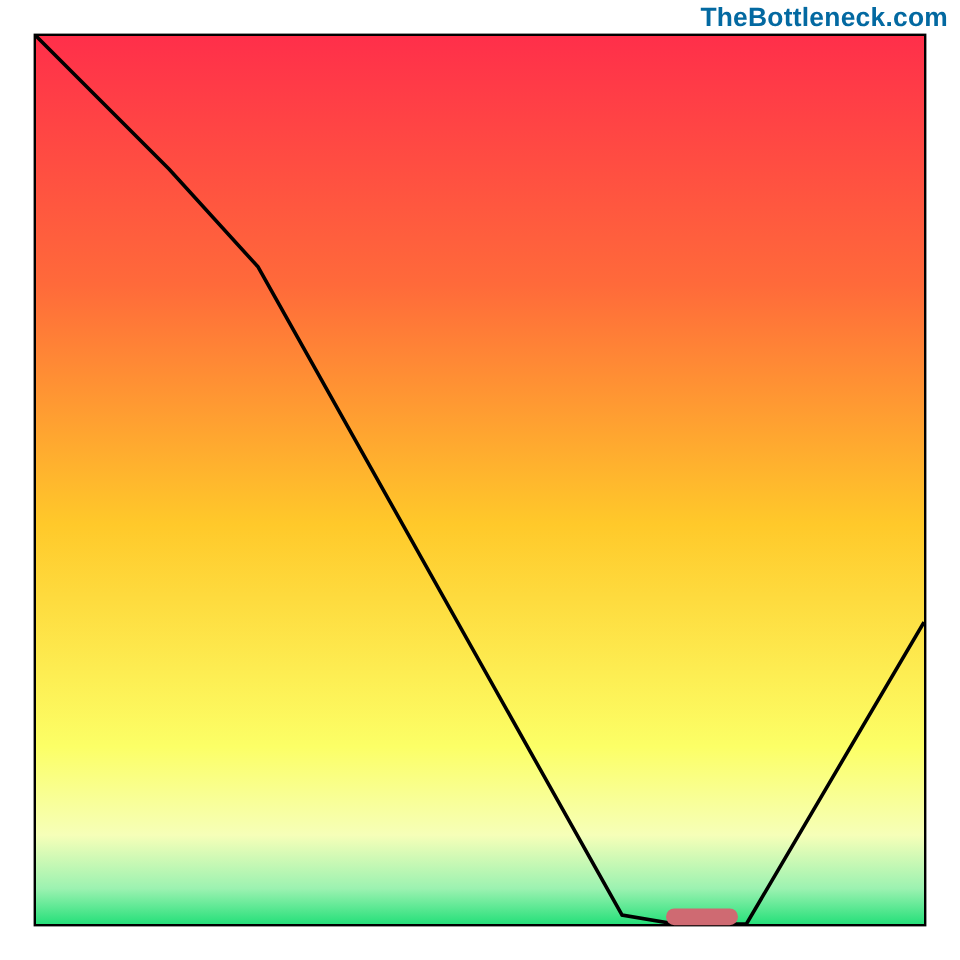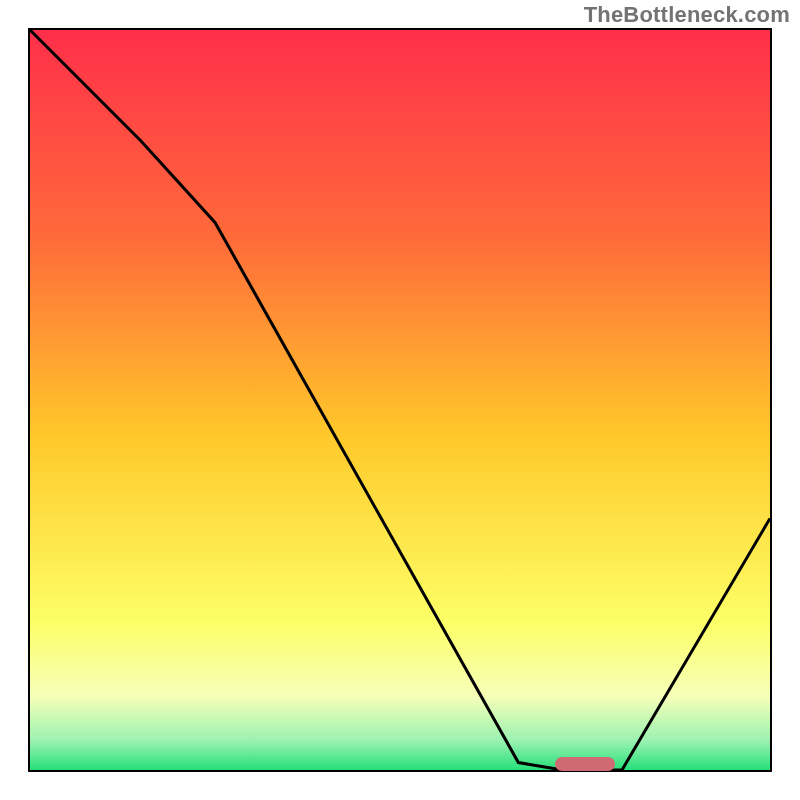--- a/index.html
+++ b/index.html
@@ -15,21 +15,21 @@
     width: 800px;
     height: 800px;
   }
   .watermark {
     position: absolute;
     top: 2px;
     right: 10px;
     font-family: Arial, Helvetica, sans-serif;
     font-size: 22px;
     font-weight: 600;
-    color: #737373;
+    color: #0369a1;
     letter-spacing: 0.2px;
   }
   .plot {
     position: absolute;
     left: 28px;
     top: 28px;
     width: 744px;
     height: 744px;
     box-sizing: border-box;
     border: 2px solid #000000;

